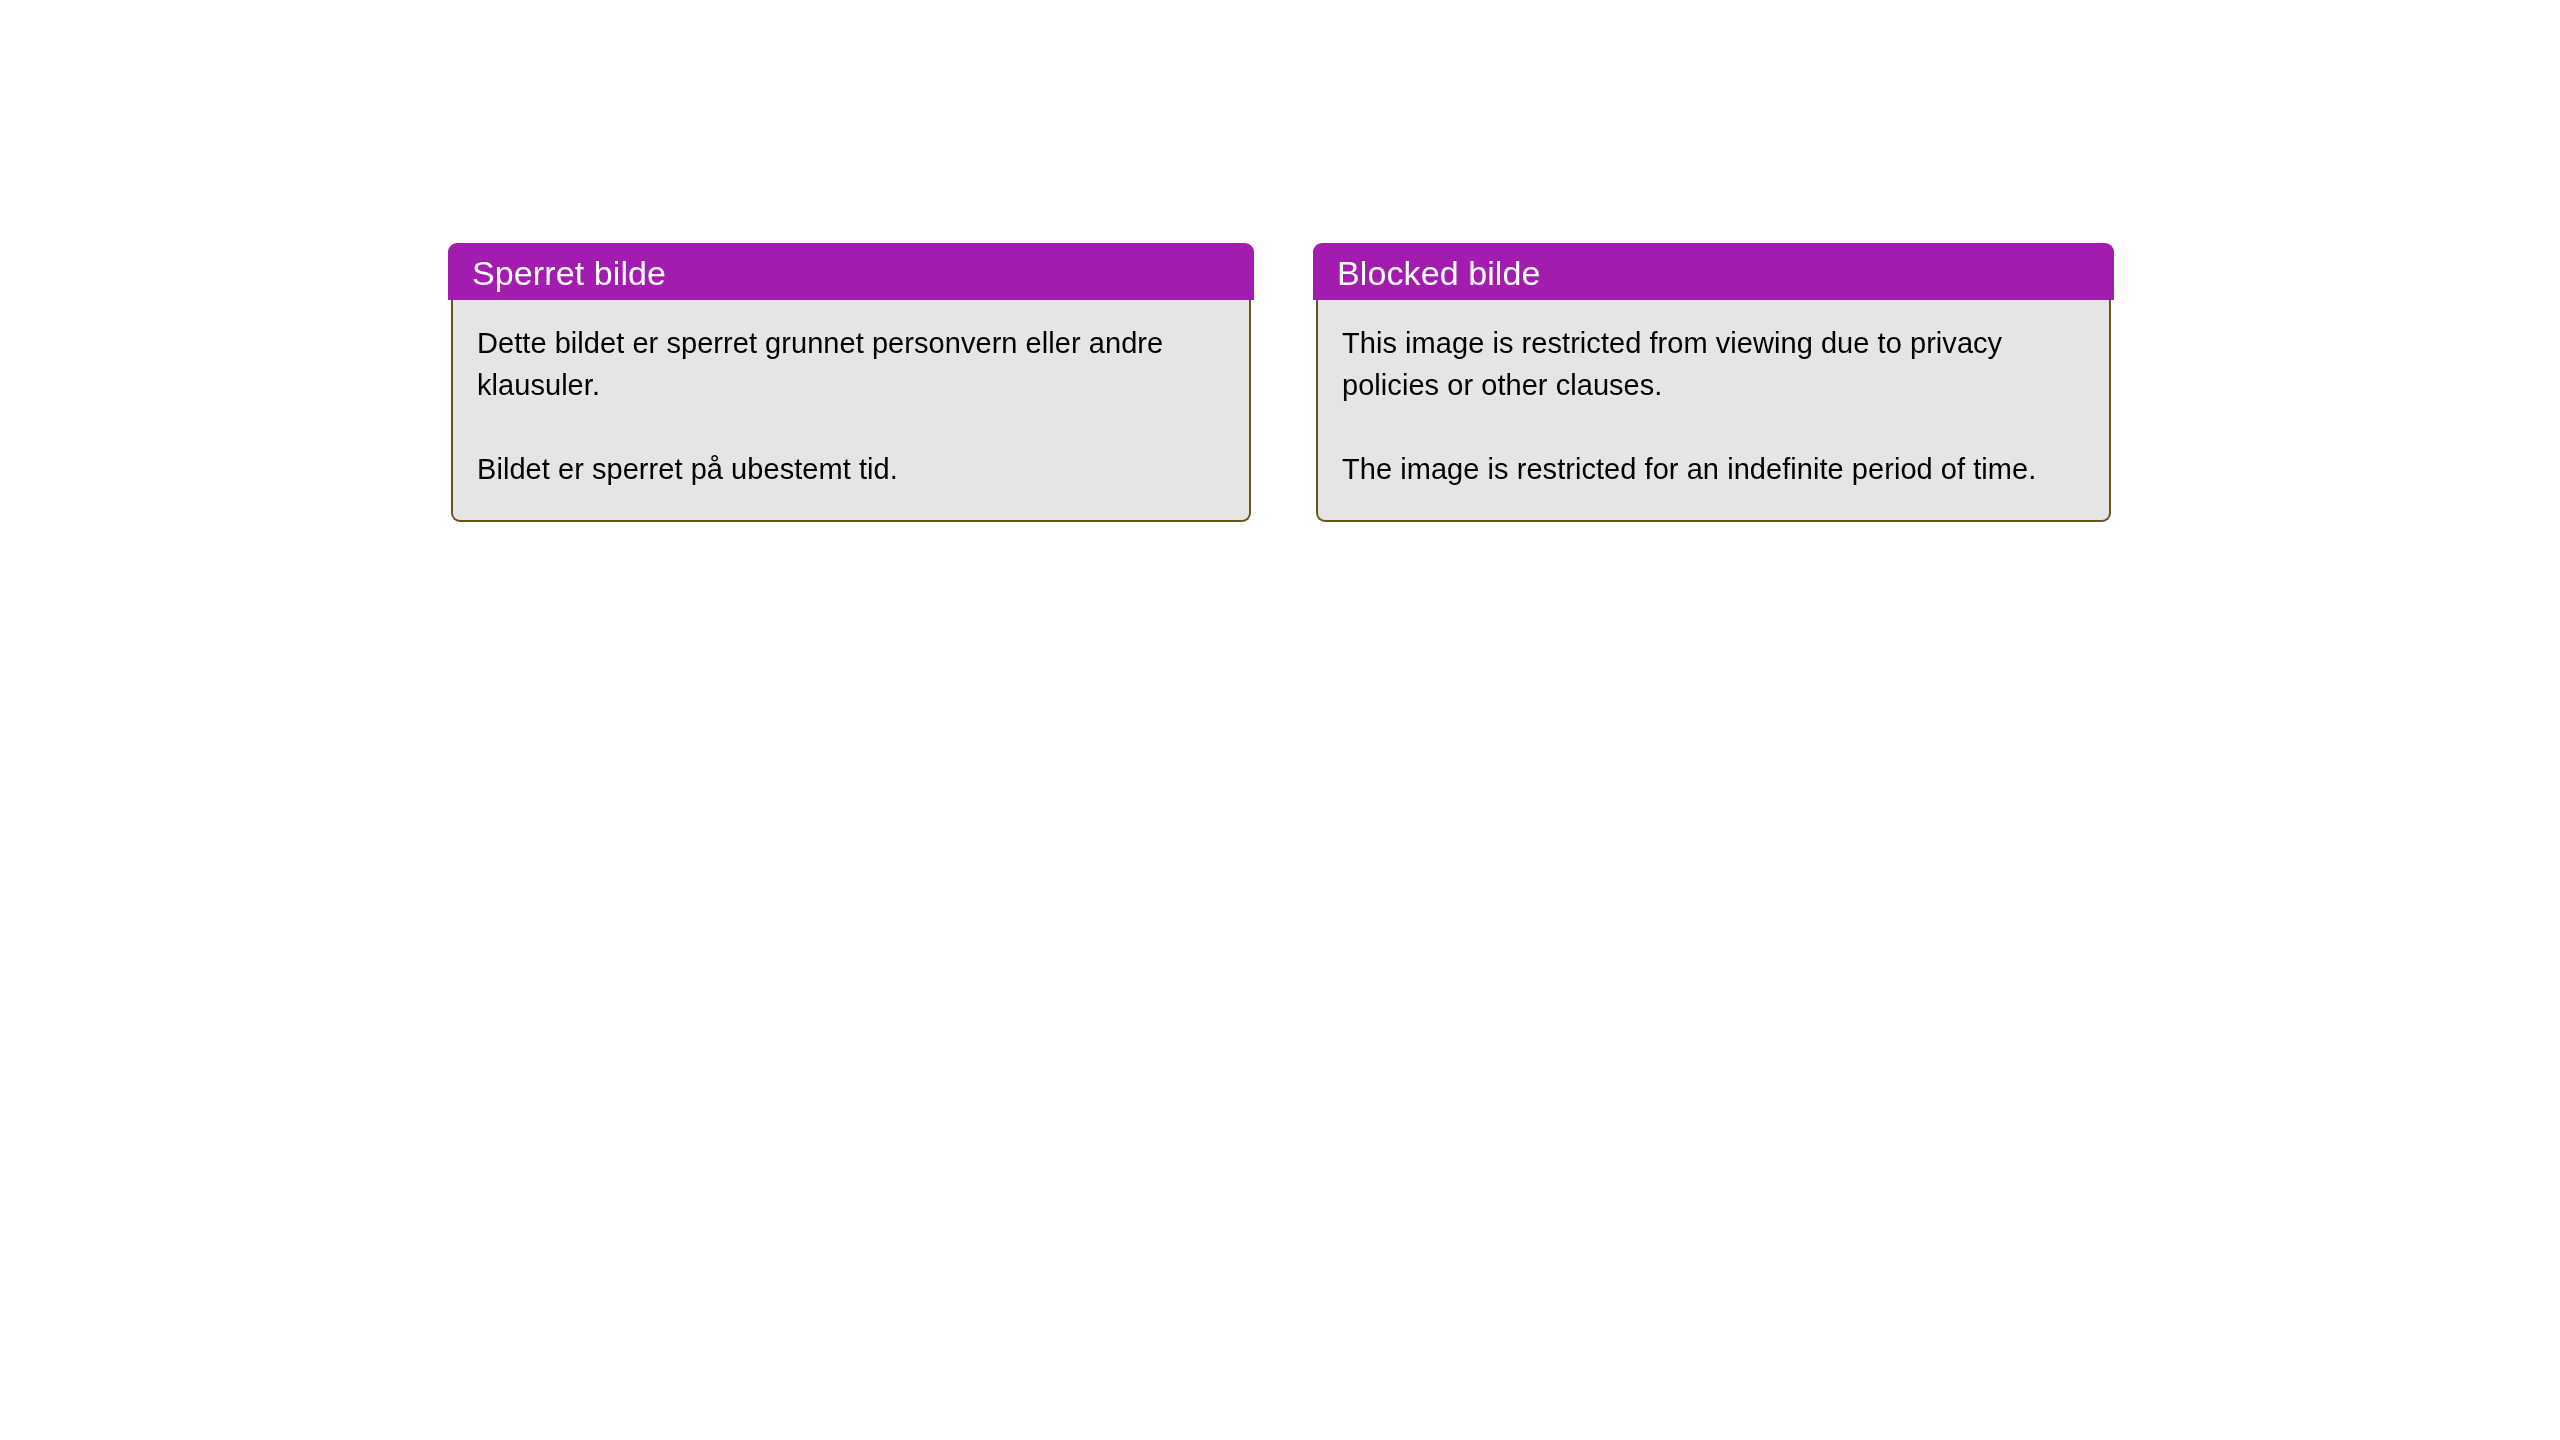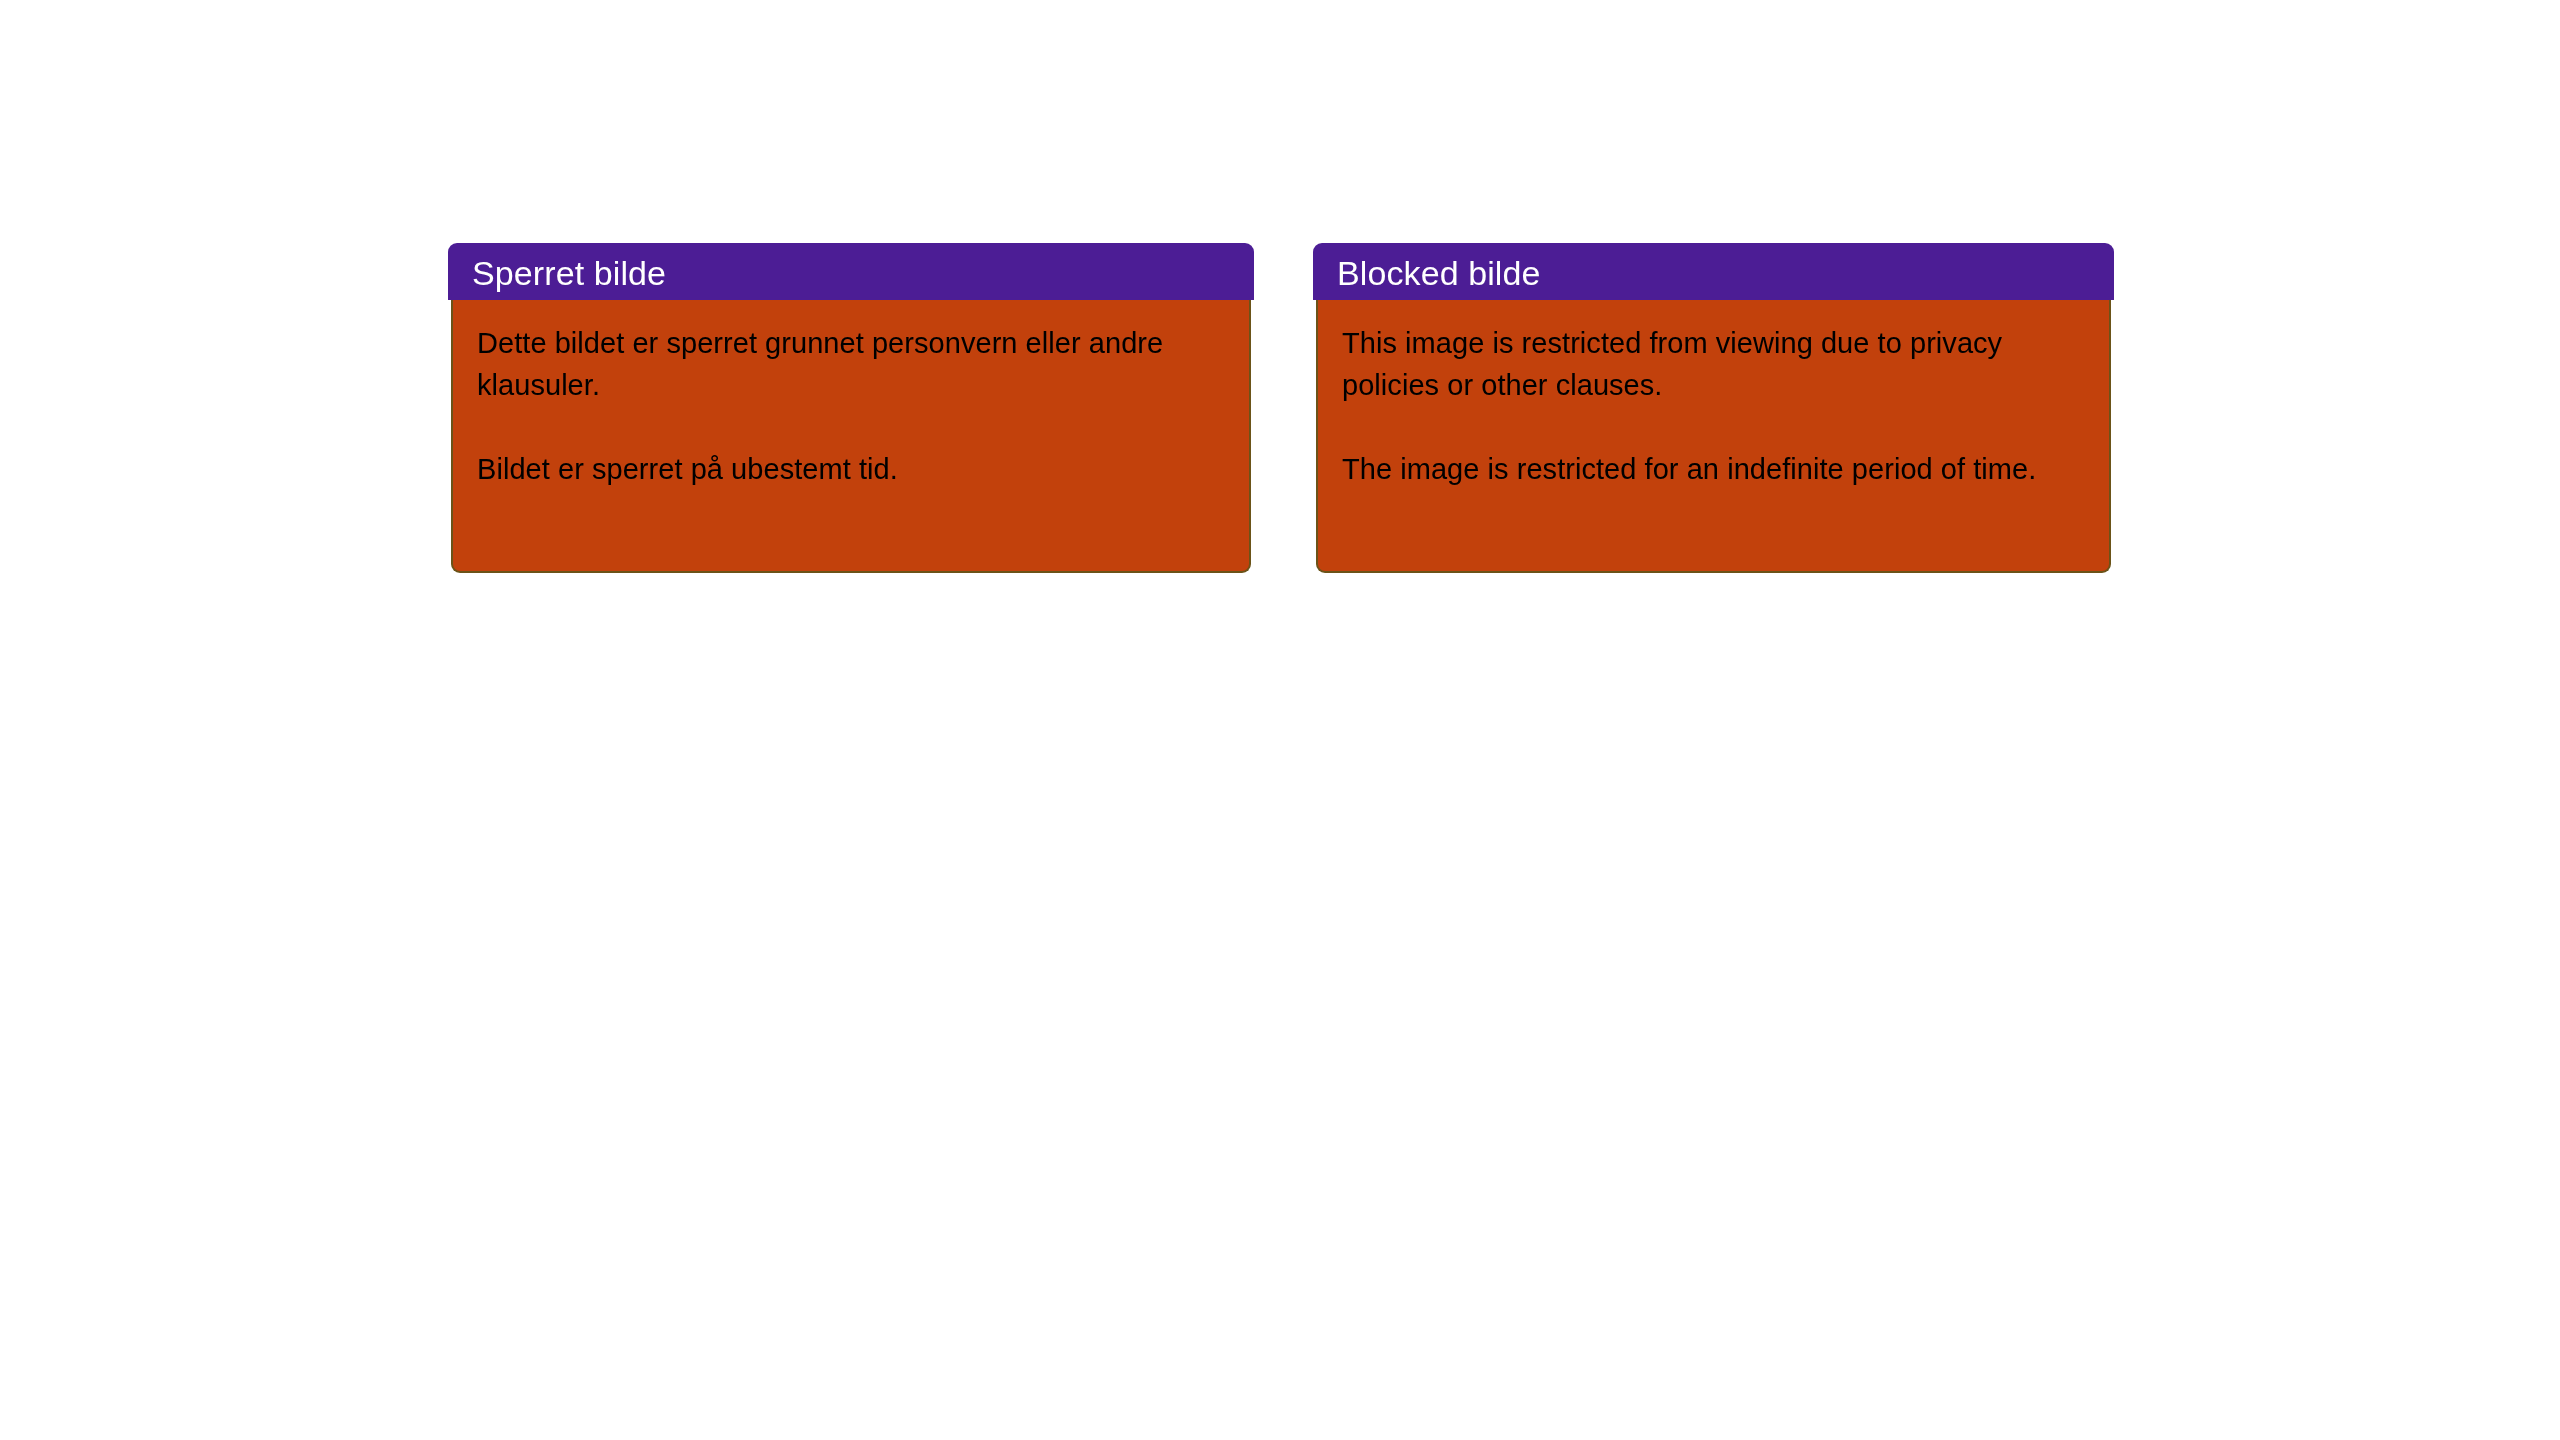--- a/index.html
+++ b/index.html
@@ -24,21 +24,21 @@
     position: absolute;
     top: 243px;
   }
 
   .card-left  { left: 448px;  width: 806px; }
   .card-right { left: 1313px; width: 801px; }
 
   .card-header {
     position: relative;
     height: 57px;
-    background: #4c1d95;
+    background: #a21caf;
     border-top-left-radius: 9px;
     border-top-right-radius: 9px;
     display: flex;
     align-items: center;
     padding: 0 0 0 24px;
     z-index: 2;
   }
 
   .card-title {
     color: #ffffff;
@@ -47,22 +47,22 @@
     font-weight: 400;
     letter-spacing: 0.1px;
     white-space: nowrap;
     position: relative;
     top: 1px;
   }
 
   .card-body {
     position: relative;
     margin: 0 3px;
-    height: 273px;
-    background: #c2410c;
+    height: 222px;
+    background: #e5e5e5;
     border: 2px solid #6b5318;
     border-top: none;
     border-bottom-left-radius: 9px;
     border-bottom-right-radius: 9px;
     padding: 22px 26px 0 24px;
     z-index: 1;
   }
 
   .paragraph {
     color: #000000;

